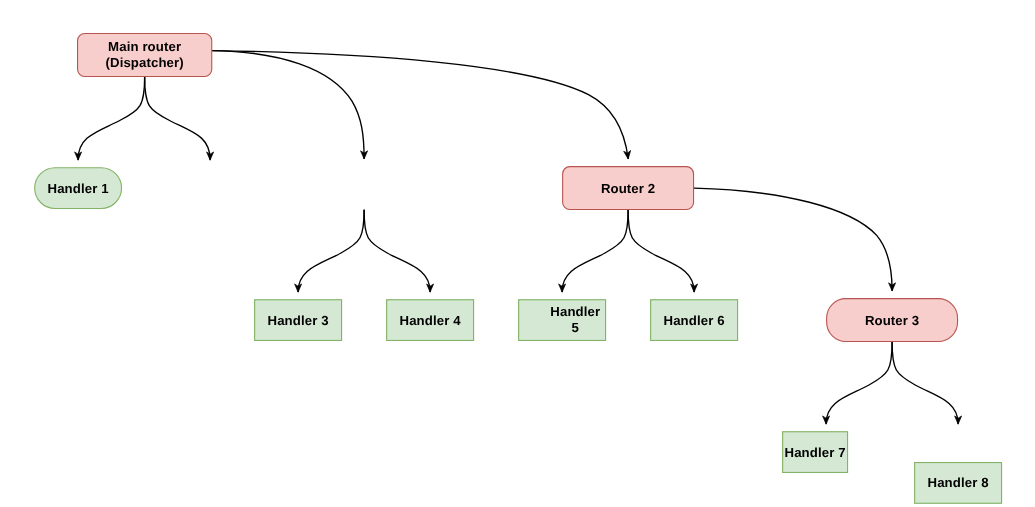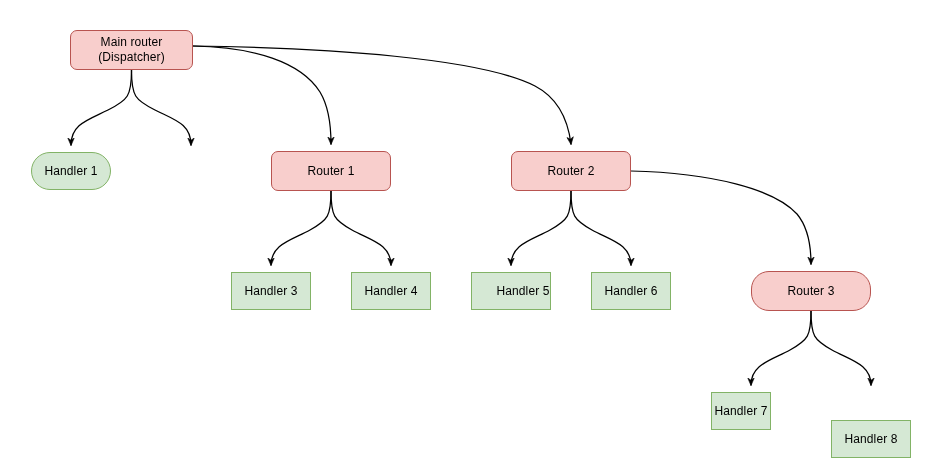--- a/index.html
+++ b/index.html
@@ -9,20 +9,21 @@
   }
   body {
     font-family: "Liberation Sans", sans-serif;
   }
   #diagram-canvas {
     position: relative;
     width: 941px;
     height: 461px;
     background: #ffffff;
     overflow: hidden;
+    font-weight: bold;
   }
   #edge-layer {
     position: absolute;
     left: 0;
     top: 0;
     width: 941px;
     height: 461px;
     pointer-events: none;
   }
   .node {
@@ -91,23 +92,20 @@
     </g>
   </svg>
 
   <div class="node router" style="left: 70px; top: 30px; width: 123px; height: 40px;">
     <span class="node-label">Main router
 (Dispatcher)</span>
   </div>
   <div class="node handler" style="left: 31px; top: 152px; width: 80px; height: 38px; border-radius: 19px;">
     <span class="node-label">Handler 1</span>
   </div>
-  <div class="node router" style="left: 271px; top: 151px; width: 120px; height: 40px;">
-    <span class="node-label">Router 1</span>
-  </div>
   <div class="node router" style="left: 511px; top: 151px; width: 120px; height: 40px;">
     <span class="node-label">Router 2</span>
   </div>
   <div class="node handler" style="left: 231px; top: 272px; width: 80px; height: 38px;">
     <span class="node-label">Handler 3</span>
   </div>
   <div class="node handler" style="left: 351px; top: 272px; width: 80px; height: 38px;">
     <span class="node-label">Handler 4</span>
   </div>
   <div class="node handler" style="left: 471px; top: 272px; width: 80px; height: 38px; padding-left: 24px;">

